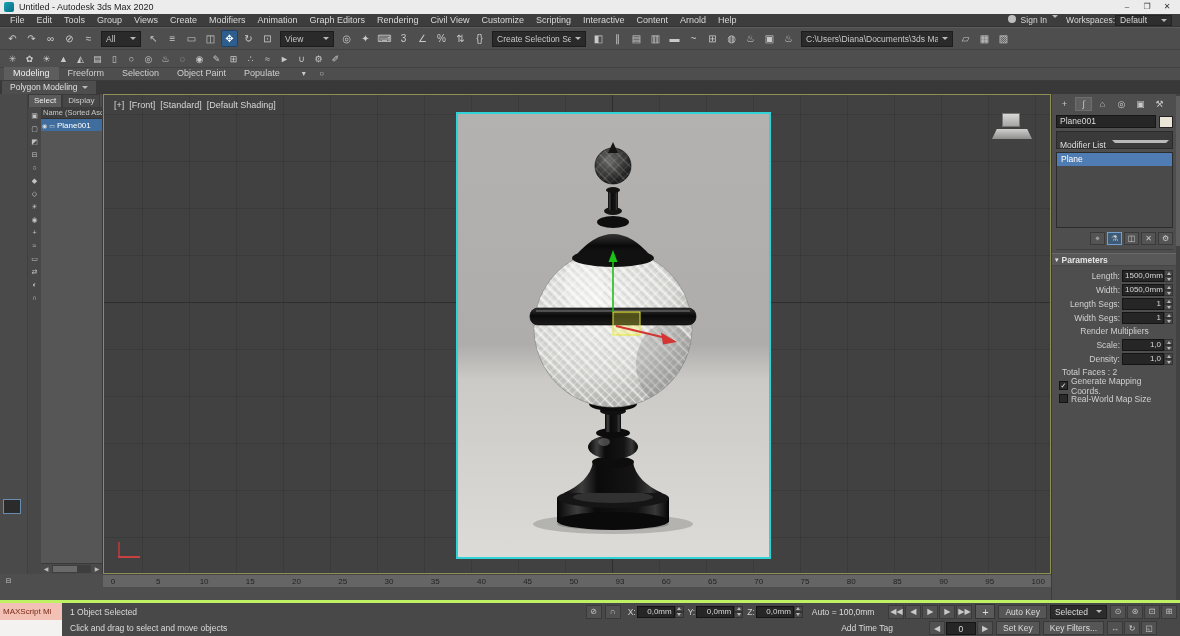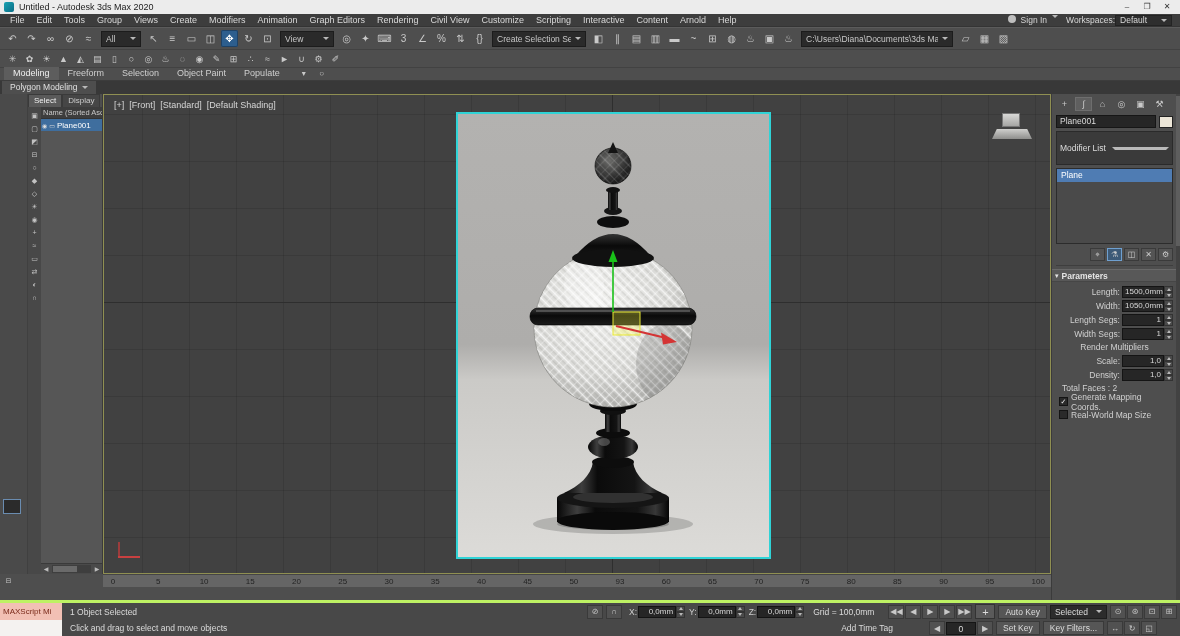--- a/index.html
+++ b/index.html
@@ -89,21 +89,21 @@
 
 .cpanel{flex:1;background:#4e4e4e;border-left:1px solid #3b3b3b;position:relative;display:flex;flex-direction:column;padding:3px 7px 0 4px;font-size:8.5px;min-width:0;}
 .cp-scroll{position:absolute;right:0;top:0;width:4px;height:100%;background:#424242;}
 .cp-scroll .thumb{position:absolute;top:2px;left:0;width:4px;height:150px;background:#5e5e5e;}
 .cp-tabs{display:flex;gap:2px;margin-bottom:4px;flex:0 0 auto;}
 .cp-tab{width:17px;height:14px;display:flex;align-items:center;justify-content:center;font-size:9px;color:#c9c9c9;}
 .cp-tab.active{background:#5f5f5f;box-shadow:inset 0 0 0 1px #6e6e6e;}
 .cp-name{display:flex;gap:3px;align-items:center;margin-bottom:3px;flex:0 0 auto;}
 .nfield{flex:1;height:13px;background:#262626;border:1px solid #161616;color:#ddd;font-size:8.5px;line-height:11px;padding:0 3px;min-width:0;}
 .cp-swatch{width:14px;height:12px;background:#ece6d8;border:1px solid #222;flex:0 0 auto;}
-.cp-modlist{height:13px;background:#3a3a3a;border:1px solid #2a2a2a;display:flex;align-items:center;padding:16px 3px;margin-bottom:3px;color:#ddd;flex:0 0 auto;}
+.cp-modlist{height:13px;background:#3a3a3a;border:1px solid #2a2a2a;display:flex;align-items:flex-start;padding:8px 3px;margin-bottom:3px;color:#ddd;flex:0 0 auto;}
 .cp-modlist span{flex:1;}
 .cp-stack{height:76px;background:#4a4a4a;border:1px solid #2c2c2c;margin-bottom:2px;flex:0 0 auto;overflow:hidden;}
 .stack-row{height:13px;line-height:13px;padding:0 4px;color:#fff;font-size:8.5px;}
 .stack-row.selected{background:#4f7cb3;}
 .cp-stackbtns{display:flex;justify-content:flex-end;gap:2px;padding:2px 0 4px 0;border-bottom:1px solid #3e3e3e;flex:0 0 auto;}
 .sbtn{width:15px;height:13px;border:1px solid #3a3a3a;background:#545454;color:#ccc;font-size:8px;display:flex;align-items:center;justify-content:center;}
 .sbtn.active{border-color:#6fa0d0;background:#3d5a77;}
 .rollout-head{height:13px;background:#585858;border-top:1px solid #696969;border-bottom:1px solid #464646;display:flex;align-items:center;gap:3px;padding:0 3px;color:#e4e4e4;margin:3px -7px 3px -4px;font-weight:bold;font-size:8.5px;flex:0 0 auto;}
 .ro-arrow{font-size:7px;font-weight:normal;}
 .prow{display:flex;align-items:center;justify-content:flex-end;gap:2px;height:14px;flex:0 0 auto;}
@@ -698,21 +698,21 @@
             <span class="coordlabel">Z:</span>
             <span class="spinbox">
               <span class="spinval" style="width:38px">0,0mm</span>
             <span class="spinner">
                 <div class="spin-up"></div>
                 <div class="spin-dn"></div>
               </span>
             </span>
           </span>
         </span>
-      <span class="gridlabel">Grid = 100,0mm</span>
+      <span class="gridlabel">Auto = 100,0mm</span>
       <span style="width:8px"></span>
       <span class="navcluster">
 
       <span class="sicon16">◀◀</span>
           <span class="sicon16">◀</span>
           <span class="sicon16">▶</span>
           <span class="sicon16">▶</span>
           <span class="sicon16">▶▶</span>
         </span>
       <span class="setkeys">+</span>

